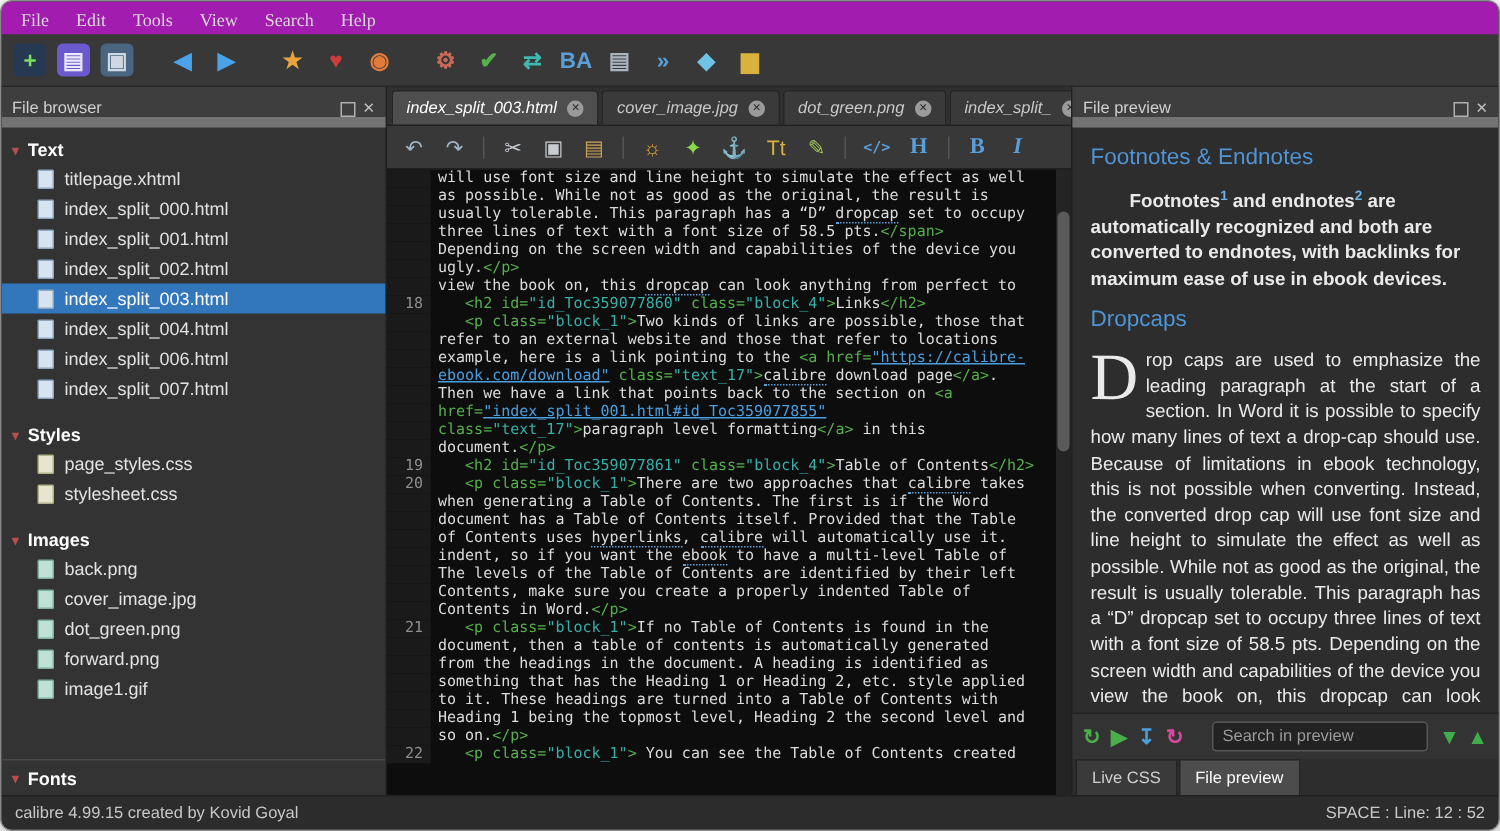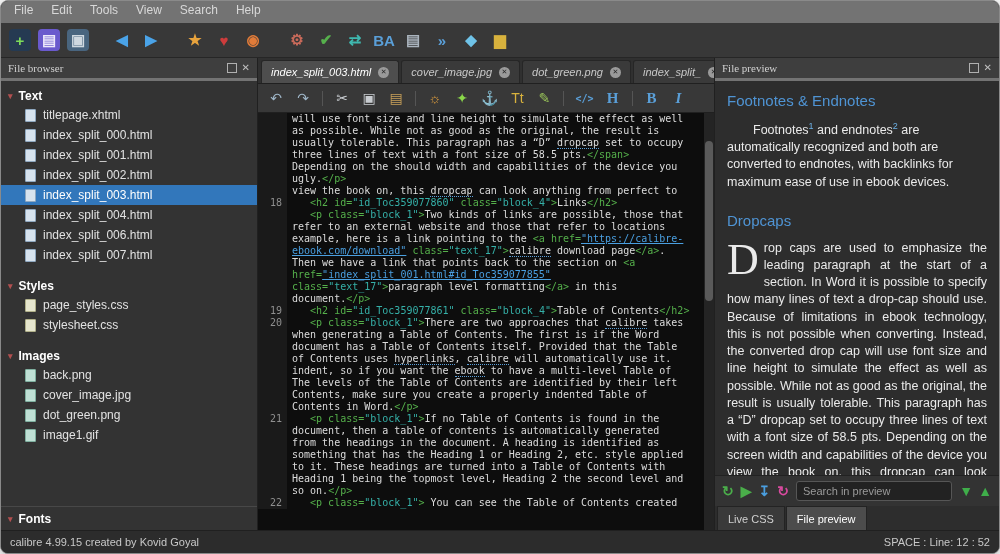--- a/index.html
+++ b/index.html
@@ -1,27 +1,27 @@
 <!DOCTYPE html>
 <html><head>
 <meta charset="utf-8">
 <style>
   html,body{margin:0;padding:0;background:#fff;font-family:"Liberation Sans",sans-serif;}
   .window{width:1000px;height:554px;background:#333;border:1px solid #8a8a8a;border-radius:8px;
     overflow:hidden;display:flex;flex-direction:column;box-sizing:border-box;box-shadow:0 3px 14px rgba(0,0,0,.35);}
   
-  .menubar{height:22px;background:#737373;display:flex;align-items:flex-start;padding:0 4px;flex:none;}
+  .menubar{height:22px;background:#a21caf;display:flex;align-items:flex-end;padding:0 4px;flex:none;font-family:Liberation Serif, serif;}
   .menu-item{color:#d8d8d8;font-size:12px;padding:2px 9px;cursor:default;}
   
   .toolbar{height:34px;background:#383838;display:flex;align-items:center;padding:0 8px;gap:7px;flex:none;border-bottom:1px solid #262626;}
   .ticon{width:22px;height:22px;display:inline-flex;align-items:center;justify-content:center;font-size:15px;border-radius:4px;font-weight:bold;}
   .tsep{width:8px;flex:none;}
   
   .main{flex:1;display:flex;min-height:0;}
-  .panel-header{height:20px;background:#3e3e3e;color:#d0d0d0;font-size:11px;display:flex;align-items:center;padding:0 7px;gap:5px;border-bottom:3px solid #737373;flex:none;font-family:Liberation Serif, serif;}
+  .panel-header{height:20px;background:#3e3e3e;color:#d0d0d0;font-size:11px;display:flex;align-items:flex-end;padding:0 7px;gap:5px;border-bottom:7px solid #737373;flex:none;}
   .ph-title{flex:1;white-space:nowrap;}
   .float-btn{width:8px;height:8px;border:1px solid #b0b0b0;display:inline-block;flex:none;}
   .close-btn{color:#c0c0c0;font-size:10px;line-height:1;flex:none;}
   
   .left-panel{width:256px;flex:none;background:#333;border-right:1px solid #202020;display:flex;flex-direction:column;min-height:0;}
   .tree{flex:1;overflow:hidden;padding:4px 0 2px;display:flex;flex-direction:column;min-height:0;}
   .tree-section{margin-top:12px;}
   .tree-section:first-child{margin-top:2px;}
   .tree-section.pinned{margin-top:auto;border-top:1px solid #484848;padding-top:3px;}
   .tree-sec-head{display:flex;align-items:center;gap:6px;padding:2px 7px;color:#fff;font-weight:bold;font-size:12px;}
@@ -55,28 +55,28 @@
   .tok-t{color:#55b04b;}
   .tok-s{color:#35b0a8;}
   .tok-l{color:#4a9fe0;text-decoration:underline;}
   .tok-w{color:#dcdcdc;border-bottom:1px dotted #5a9fd8;}
   .scrollbar{width:10px;flex:none;background:#242424;position:relative;}
   .thumb{position:absolute;top:28px;left:1px;width:8px;height:160px;background:#5a5a5a;border-radius:4px;}
   
   .right-panel{width:284px;flex:none;background:#2d2d2d;border-left:1px solid #202020;display:flex;flex-direction:column;min-height:0;}
   .preview{flex:1;overflow:hidden;padding:6px 12px 0;color:#eaeaea;font-size:12.5px;line-height:1.38;}
   .preview h2{color:#4f94d4;font-size:15px;margin:4px 0 8px;font-weight:normal;}
-  .fn-para{text-indent:26px;margin:0 0 20px;}
+  .fn-para{text-indent:26px;margin:0 0 8px;font-weight:bold;}
   .fn-para sup{font-size:9px;color:#6db3e8;}
   .drop-para{text-align:justify;margin:0;}
   .dropcap{float:left;font-family:"Liberation Serif",serif;font-size:44px;line-height:35px;padding:2px 5px 0 0;color:#eaeaea;}
   .preview-controls{height:30px;display:flex;align-items:center;gap:7px;padding:0 7px;flex:none;background:#333;border-top:1px solid #222;}
   .pcicon{font-size:14px;font-weight:bold;flex:none;}
   .preview-search{flex:1;height:18px;background:#222;border:1px solid #565656;border-radius:3px;color:#cccccc;
-    font-size:11px;padding:0 6px;min-width:0;font-family:"Liberation Sans",sans-serif;}
+    font-size:11px;padding:0 6px;min-width:0;font-family:"Liberation Sans",sans-serif;margin-left:12px;}
   .preview-search::placeholder{color:#9a9a9a;}
   .preview-tabs{height:24px;display:flex;align-items:stretch;flex:none;background:#2d2d2d;padding-left:2px;gap:1px;}
   .ptab{display:flex;align-items:center;padding:0 10px;font-size:11px;color:#d0d0d0;background:#3a3a3a;border:1px solid #232323;border-bottom:none;}
   .ptab.active{background:#4c4c4c;color:#fff;}
   
   .statusbar{height:22px;background:#2c2c2c;border-top:1px solid #202020;display:flex;align-items:center;padding:0 9px;color:#c8c8c8;font-size:11px;flex:none;}
   .status-left{flex:1;}
 </style>
 </head>
 <body>
@@ -184,20 +184,24 @@
               <span class="doc img"></span>
               <span>back.png</span>
             </div>
             <div class="tree-item">
               <span class="doc img"></span>
               <span>cover_image.jpg</span>
             </div>
             <div class="tree-item">
               <span class="doc img"></span>
               <span>dot_green.png</span>
+            </div>
+            <div class="tree-item">
+              <span class="doc img"></span>
+              <span>forward.png</span>
             </div>
             <div class="tree-item">
               <span class="doc img"></span>
               <span>image1.gif</span>
             </div>
           </div>
           <div class="tree-section pinned">
             <div class="tree-sec-head">
               <span class="tri">▾</span>
               <span>Fonts</span>
@@ -258,21 +262,21 @@
             <div class="crow">
               <span class="lnum"></span>
               <span class="ltxt"><span class="tok-p">usually tolerable. This paragraph has a “D” </span><span class="tok-w">dropcap</span><span class="tok-p"> set to occupy</span></span>
             </div>
             <div class="crow">
               <span class="lnum"></span>
               <span class="ltxt"><span class="tok-p">three lines of text with a font size of 58.5 pts.</span><span class="tok-t">&lt;/span&gt;</span></span>
             </div>
             <div class="crow">
               <span class="lnum"></span>
-              <span class="ltxt"><span class="tok-p">Depending on the should width and capabilities of the device you</span></span>
+              <span class="ltxt"><span class="tok-p">Depending on the screen width and capabilities of the device you</span></span>
             </div>
             <div class="crow">
               <span class="lnum"></span>
               <span class="ltxt"><span class="tok-p">ugly.</span><span class="tok-t">&lt;/p&gt;</span></span>
             </div>
             <div class="crow">
               <span class="lnum"></span>
               <span class="ltxt"><span class="tok-p">view the book on, this </span><span class="tok-w">dropcap</span><span class="tok-p"> can look anything from perfect to</span></span>
             </div>
             <div class="crow">

